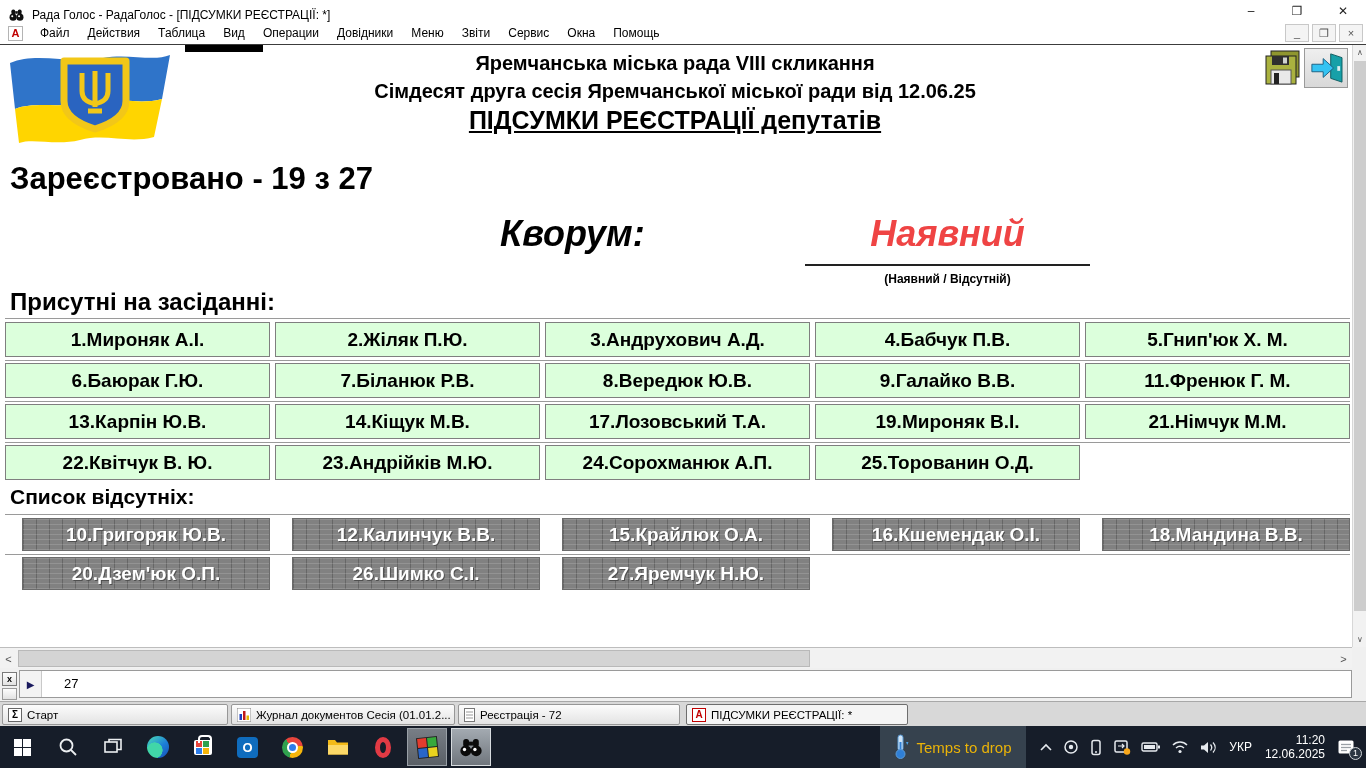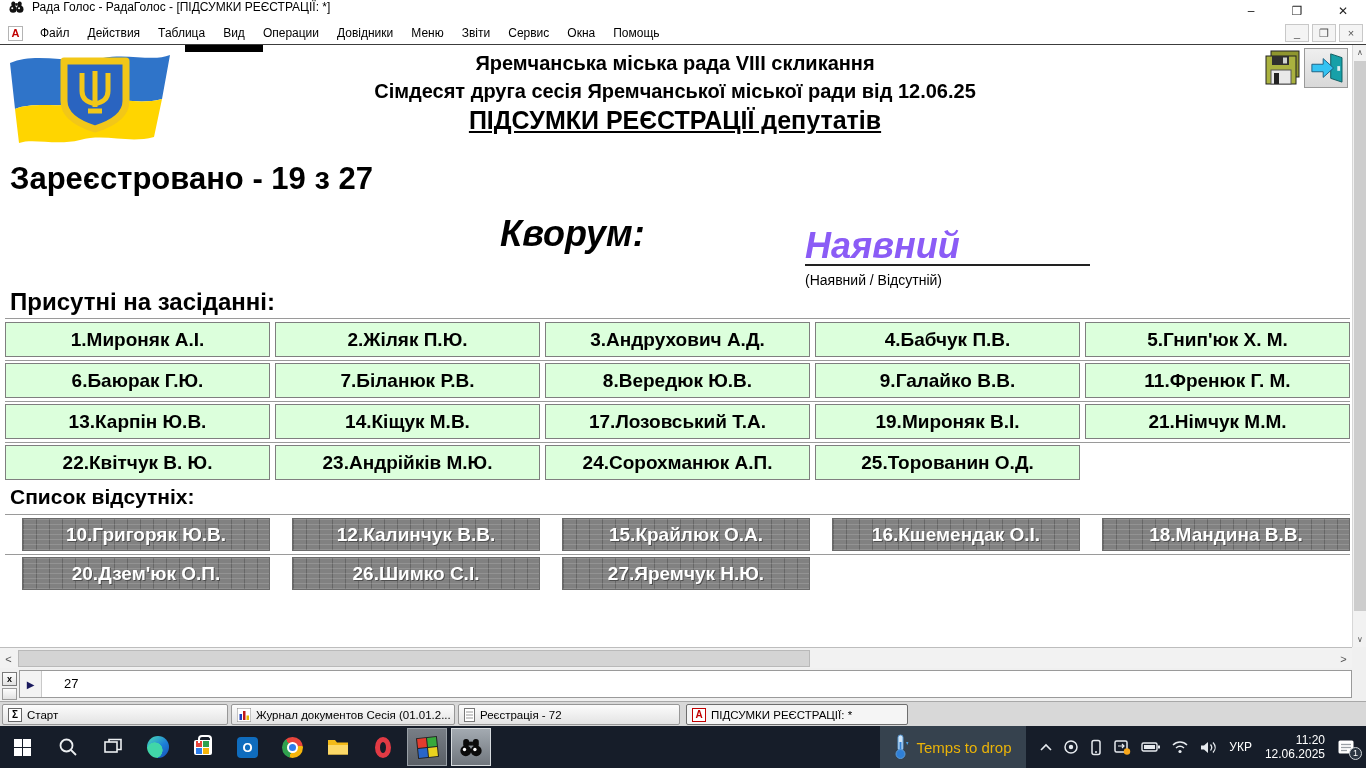--- a/index.html
+++ b/index.html
@@ -7,21 +7,21 @@
   body {
     position: relative;
     font-family: "Liberation Sans", sans-serif;
     background: #fff;
     overflow: hidden;
     color: #000;
   }
 
   
   .titlebar { position:absolute; left:0; top:0; width:1366px; height:22px;
-    background:#fff; display:flex; align-items:flex-start; font-size:12px; }
+    background:#fff; display:flex; align-items:flex-end; font-size:12px; }
   .titlebar .app-icon { margin:0 7px 0 8px; display:flex; }
   .win-controls { margin-left:auto; display:flex; height:100%; }
   .win-btn { width:46px; height:100%; display:flex; align-items:center; justify-content:center;
     font-size:12px; color:#222; }
 
   
   .menubar { position:absolute; left:0; top:22px; width:1366px; height:23px;
     background:#fff; display:flex; align-items:center; font-size:12px;
     border-bottom:1px solid #3c3c3c; }
   .menu-doc-icon { width:15px; height:15px; margin:0 8px 0 8px; background:#fff;
@@ -43,24 +43,24 @@
     display:flex; align-items:center; justify-content:center; }
 
   .hdr1 { position:absolute; left:170px; top:7px;  width:1010px; text-align:center; font-size:20px; font-weight:bold; }
   .hdr2 { position:absolute; left:170px; top:35px; width:1010px; text-align:center; font-size:20px; font-weight:bold; }
   .hdr3 { position:absolute; left:170px; top:61px; width:1010px; text-align:center; font-size:25px; font-weight:bold; text-decoration:underline; }
 
   .registered { position:absolute; left:10px; top:116px; font-size:31px; font-weight:bold; }
 
   .quorum-label { position:absolute; left:500px; top:168px; width:290px; text-align:left;
     font-size:36px; font-weight:bold; font-style:italic; }
-  .quorum-value { position:absolute; left:805px; top:168px; width:285px; text-align:left;
-    font-size:36px; font-weight:bold; font-style:italic; color:#8b5cf6;margin-top:12px; }
+  .quorum-value { position:absolute; left:805px; top:168px; width:285px; text-align:center;
+    font-size:36px; font-weight:bold; font-style:italic; color:#ef4444; }
   .quorum-line { position:absolute; left:805px; top:219px; width:285px; height:2px; background:#222; }
-  .quorum-hint { position:absolute; left:805px; top:227px; width:285px; text-align:left; font-size:14px; }
+  .quorum-hint { position:absolute; left:805px; top:227px; width:285px; text-align:center; font-size:12px;font-weight:bold; }
 
   .present-title { position:absolute; left:10px; top:243px; font-size:24px; font-weight:bold; }
   .absent-title  { position:absolute; left:10px; top:440px; font-size:21px; font-weight:bold; }
 
   .grid-topline-p { position:absolute; left:5px; top:273px; width:1345px; height:1px; background:#9a9a9a; }
   .grid-topline-a { position:absolute; left:5px; top:469px; width:1345px; height:1px; background:#9a9a9a; }
 
   .pgrid { position:absolute; left:5px; top:277px; width:1345px;
     display:grid; grid-template-columns:repeat(5,1fr); grid-auto-rows:35px; gap:6px 5px;
     background-image:linear-gradient(#9a9a9a,#9a9a9a),linear-gradient(#9a9a9a,#9a9a9a),linear-gradient(#9a9a9a,#9a9a9a);

